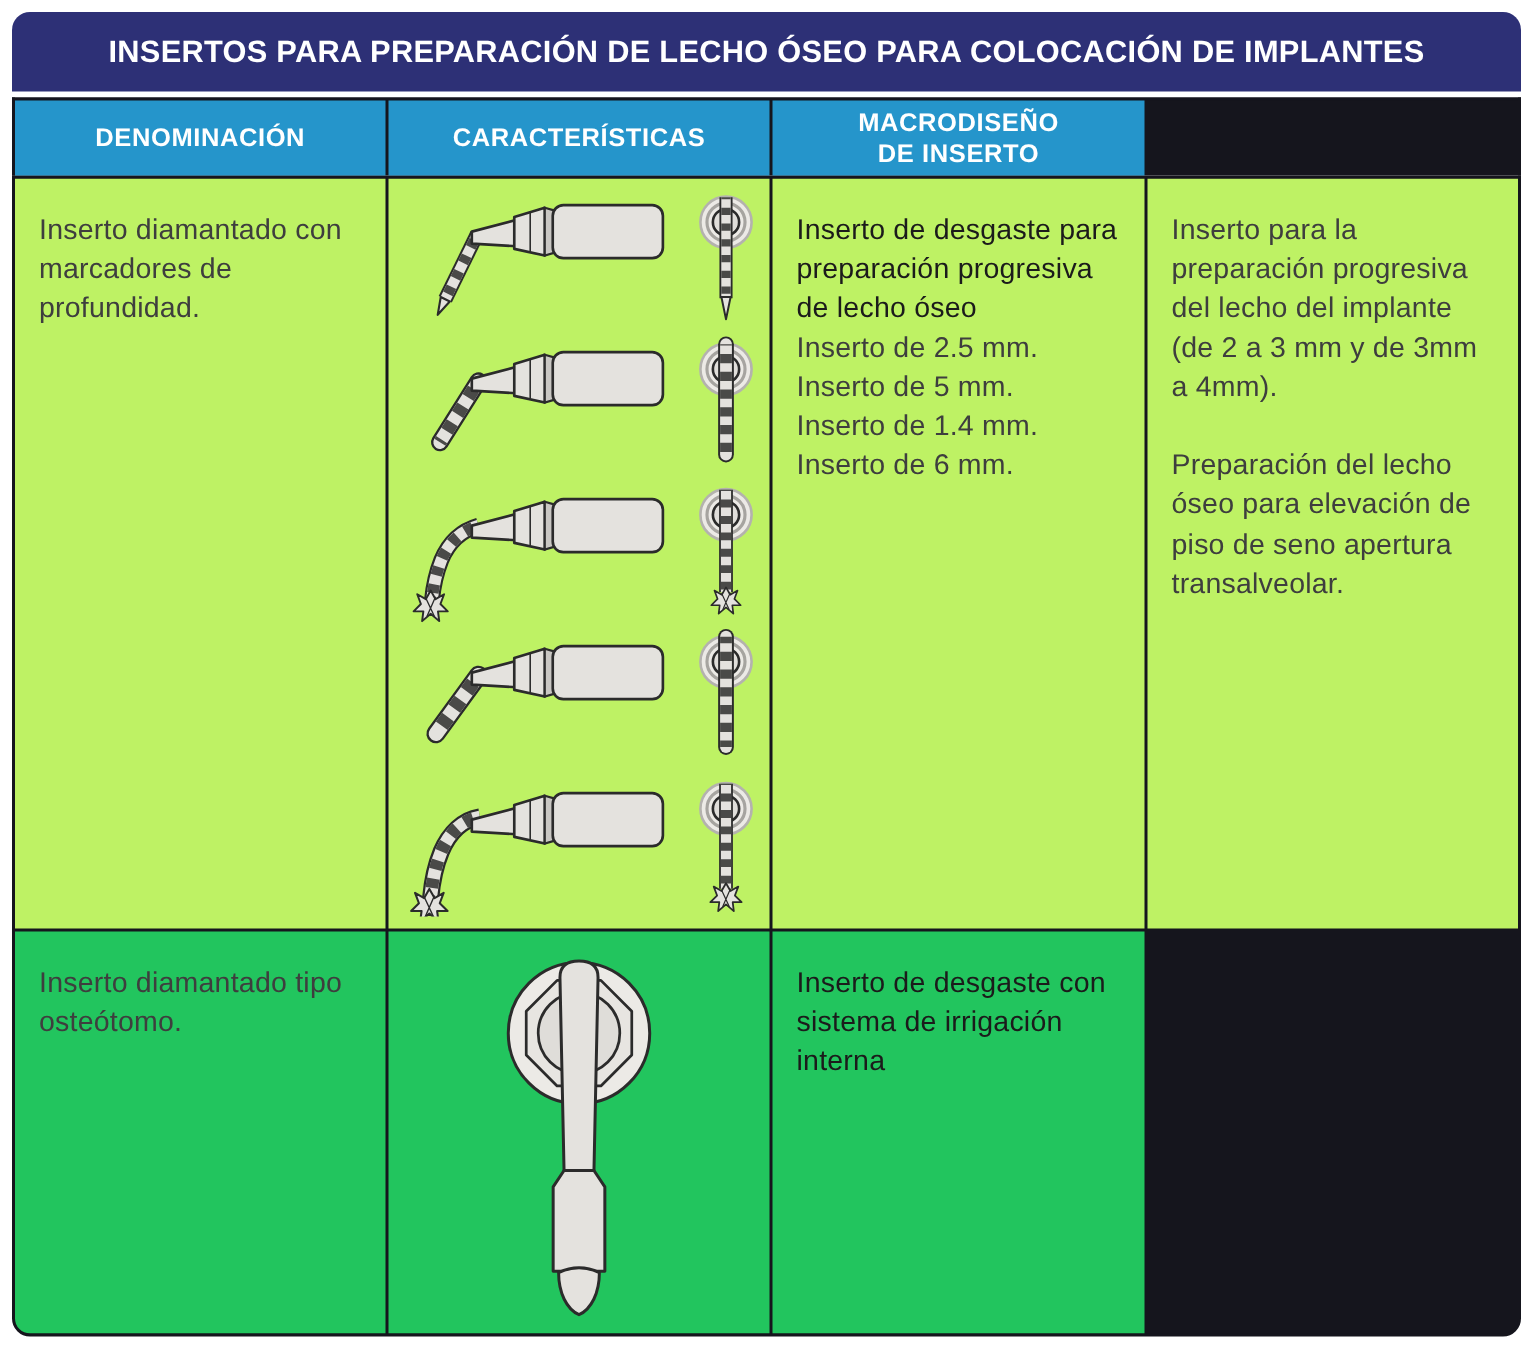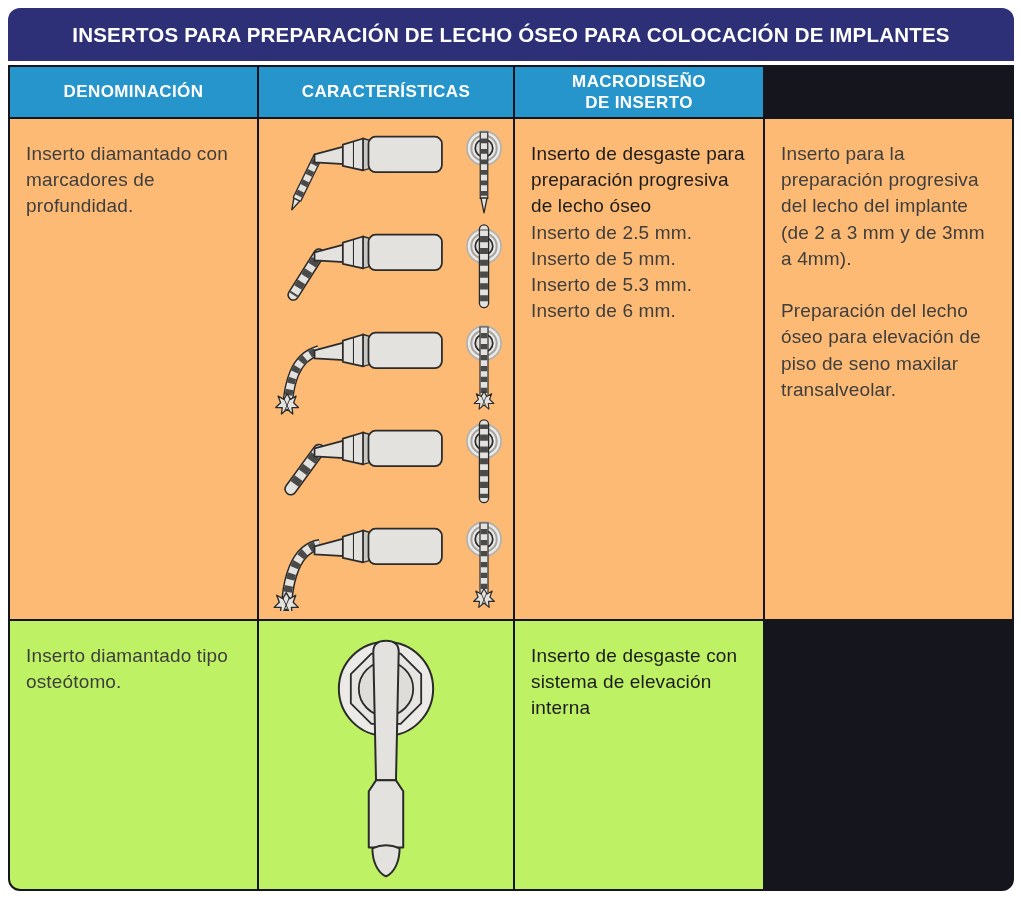--- a/index.html
+++ b/index.html
@@ -10,22 +10,22 @@
   .banner{background:#2d3076;border-radius:12px 12px 0 0;height:53px;margin-bottom:4px;
           display:flex;flex-direction:column;justify-content:center;align-items:center;
           color:#ffffff;font-weight:bold;font-size:20.5px;line-height:1.22;letter-spacing:.2px;text-align:center;}
 
   
   .cols{display:grid;grid-template-columns:247px 254px 248px 1fr;gap:2px;background:#15151d;border:2px solid #15151d;}
   .heads{border-bottom:0;}
   .th{background:#2595cb;color:#ffffff;font-weight:bold;font-size:17px;letter-spacing:.4px;
       height:50px;display:flex;flex-direction:column;justify-content:center;align-items:center;text-align:center;line-height:1.25;}
   .bodygrid{grid-template-rows:500px 268px;border-radius:0 0 12px 12px;overflow:hidden;}
-  .cell{background:#fdba74;box-sizing:border-box;}
-  .cell.alt{background:#bef264;}
+  .cell{background:#bef264;box-sizing:border-box;}
+  .cell.alt{background:#22c55e;}
 
   
   .txt{padding:22px 16px 0 16px;font-size:19px;line-height:1.38;color:#3e3e3e;letter-spacing:.15px;}
   .txt p{margin:0;}
   .txt p.spaced{margin-top:26px;}
   .txt .b{font-weight:normal;color:#1b1b1b;}
   [data-bind]:empty{display:none;}
 
   
   .macro{display:flex;flex-direction:column;justify-content:space-evenly;align-items:center;padding:4px 0;}
@@ -171,44 +171,44 @@
           <use href="#burr" transform="translate(24,92) scale(0.85)"></use>
         </svg>
       </div>
 
     </div>
 
     <div class="cell txt">
       <p class="b" data-bind="rows.0.caracteristicas.title">Inserto de desgaste para preparación progresiva de lecho óseo</p>
       <p data-bind="rows.0.caracteristicas.items.0">Inserto de 2.5 mm.</p>
       <p data-bind="rows.0.caracteristicas.items.1">Inserto de 5 mm.</p>
-      <p data-bind="rows.0.caracteristicas.items.2">Inserto de 5.3 mm.</p>
+      <p data-bind="rows.0.caracteristicas.items.2">Inserto de 1.4 mm.</p>
       <p data-bind="rows.0.caracteristicas.items.3">Inserto de 6 mm.</p>
     </div>
 
     <div class="cell txt">
       <p data-bind="rows.0.uso_clinico.0">Inserto para la preparación progresiva del lecho del implante (de 2 a 3 mm y de 3mm a 4mm).</p>
-      <p class="spaced" data-bind="rows.0.uso_clinico.1">Preparación del lecho óseo para elevación de piso de seno maxilar transalveolar.</p>
+      <p class="spaced" data-bind="rows.0.uso_clinico.1">Preparación del lecho óseo para elevación de piso de seno apertura transalveolar.</p>
     </div>
 
     <div class="cell txt alt">
       <p data-bind="rows.1.denominacion">Inserto diamantado tipo osteótomo.</p>
     </div>
 
     <div class="cell macro2 alt" aria-label="inserto diamantado tipo osteótomo — vista superior">
       <svg viewBox="0 0 150 270" width="136" height="245">
         <circle cx="75" cy="57" r="52" fill="#eceae6" stroke="#2b2b2b" stroke-width="2.2"></circle>
         <polygon points="113.8,73.1 91.1,95.8 58.9,95.8 36.2,73.1 36.2,40.9 58.9,18.2 91.1,18.2 113.8,40.9" fill="#e7e5e1" stroke="#2b2b2b" stroke-width="2" stroke-linejoin="round"></polygon>
         <circle cx="75" cy="57" r="30" fill="#dfddd9" stroke="#2b2b2b" stroke-width="2"></circle>
         <path d="M61,16 Q61,4 75,4 Q89,4 89,16 L86,158 L64,158 Z" fill="#e4e2de" stroke="#2b2b2b" stroke-width="2.2" stroke-linejoin="round"></path>
         <path d="M64,158 L56,170 L56,232 L94,232 L94,170 L86,158 Z" fill="#e4e2de" stroke="#2b2b2b" stroke-width="2.2" stroke-linejoin="round"></path>
         <path d="M60,233 C60,248 66,260 75,264 C84,260 90,248 90,233 Q75,226 60,233 Z" fill="#e4e2de" stroke="#2b2b2b" stroke-width="2.2" stroke-linejoin="round"></path>
       </svg>
     </div>
 
     <div class="cell txt alt">
-      <p class="b" data-bind="rows.1.caracteristicas.title">Inserto de desgaste con sistema de elevación interna</p>
+      <p class="b" data-bind="rows.1.caracteristicas.title">Inserto de desgaste con sistema de irrigación interna</p>
 
     </div>
 
 
   </div>
 </div>
 
 </body></html>

